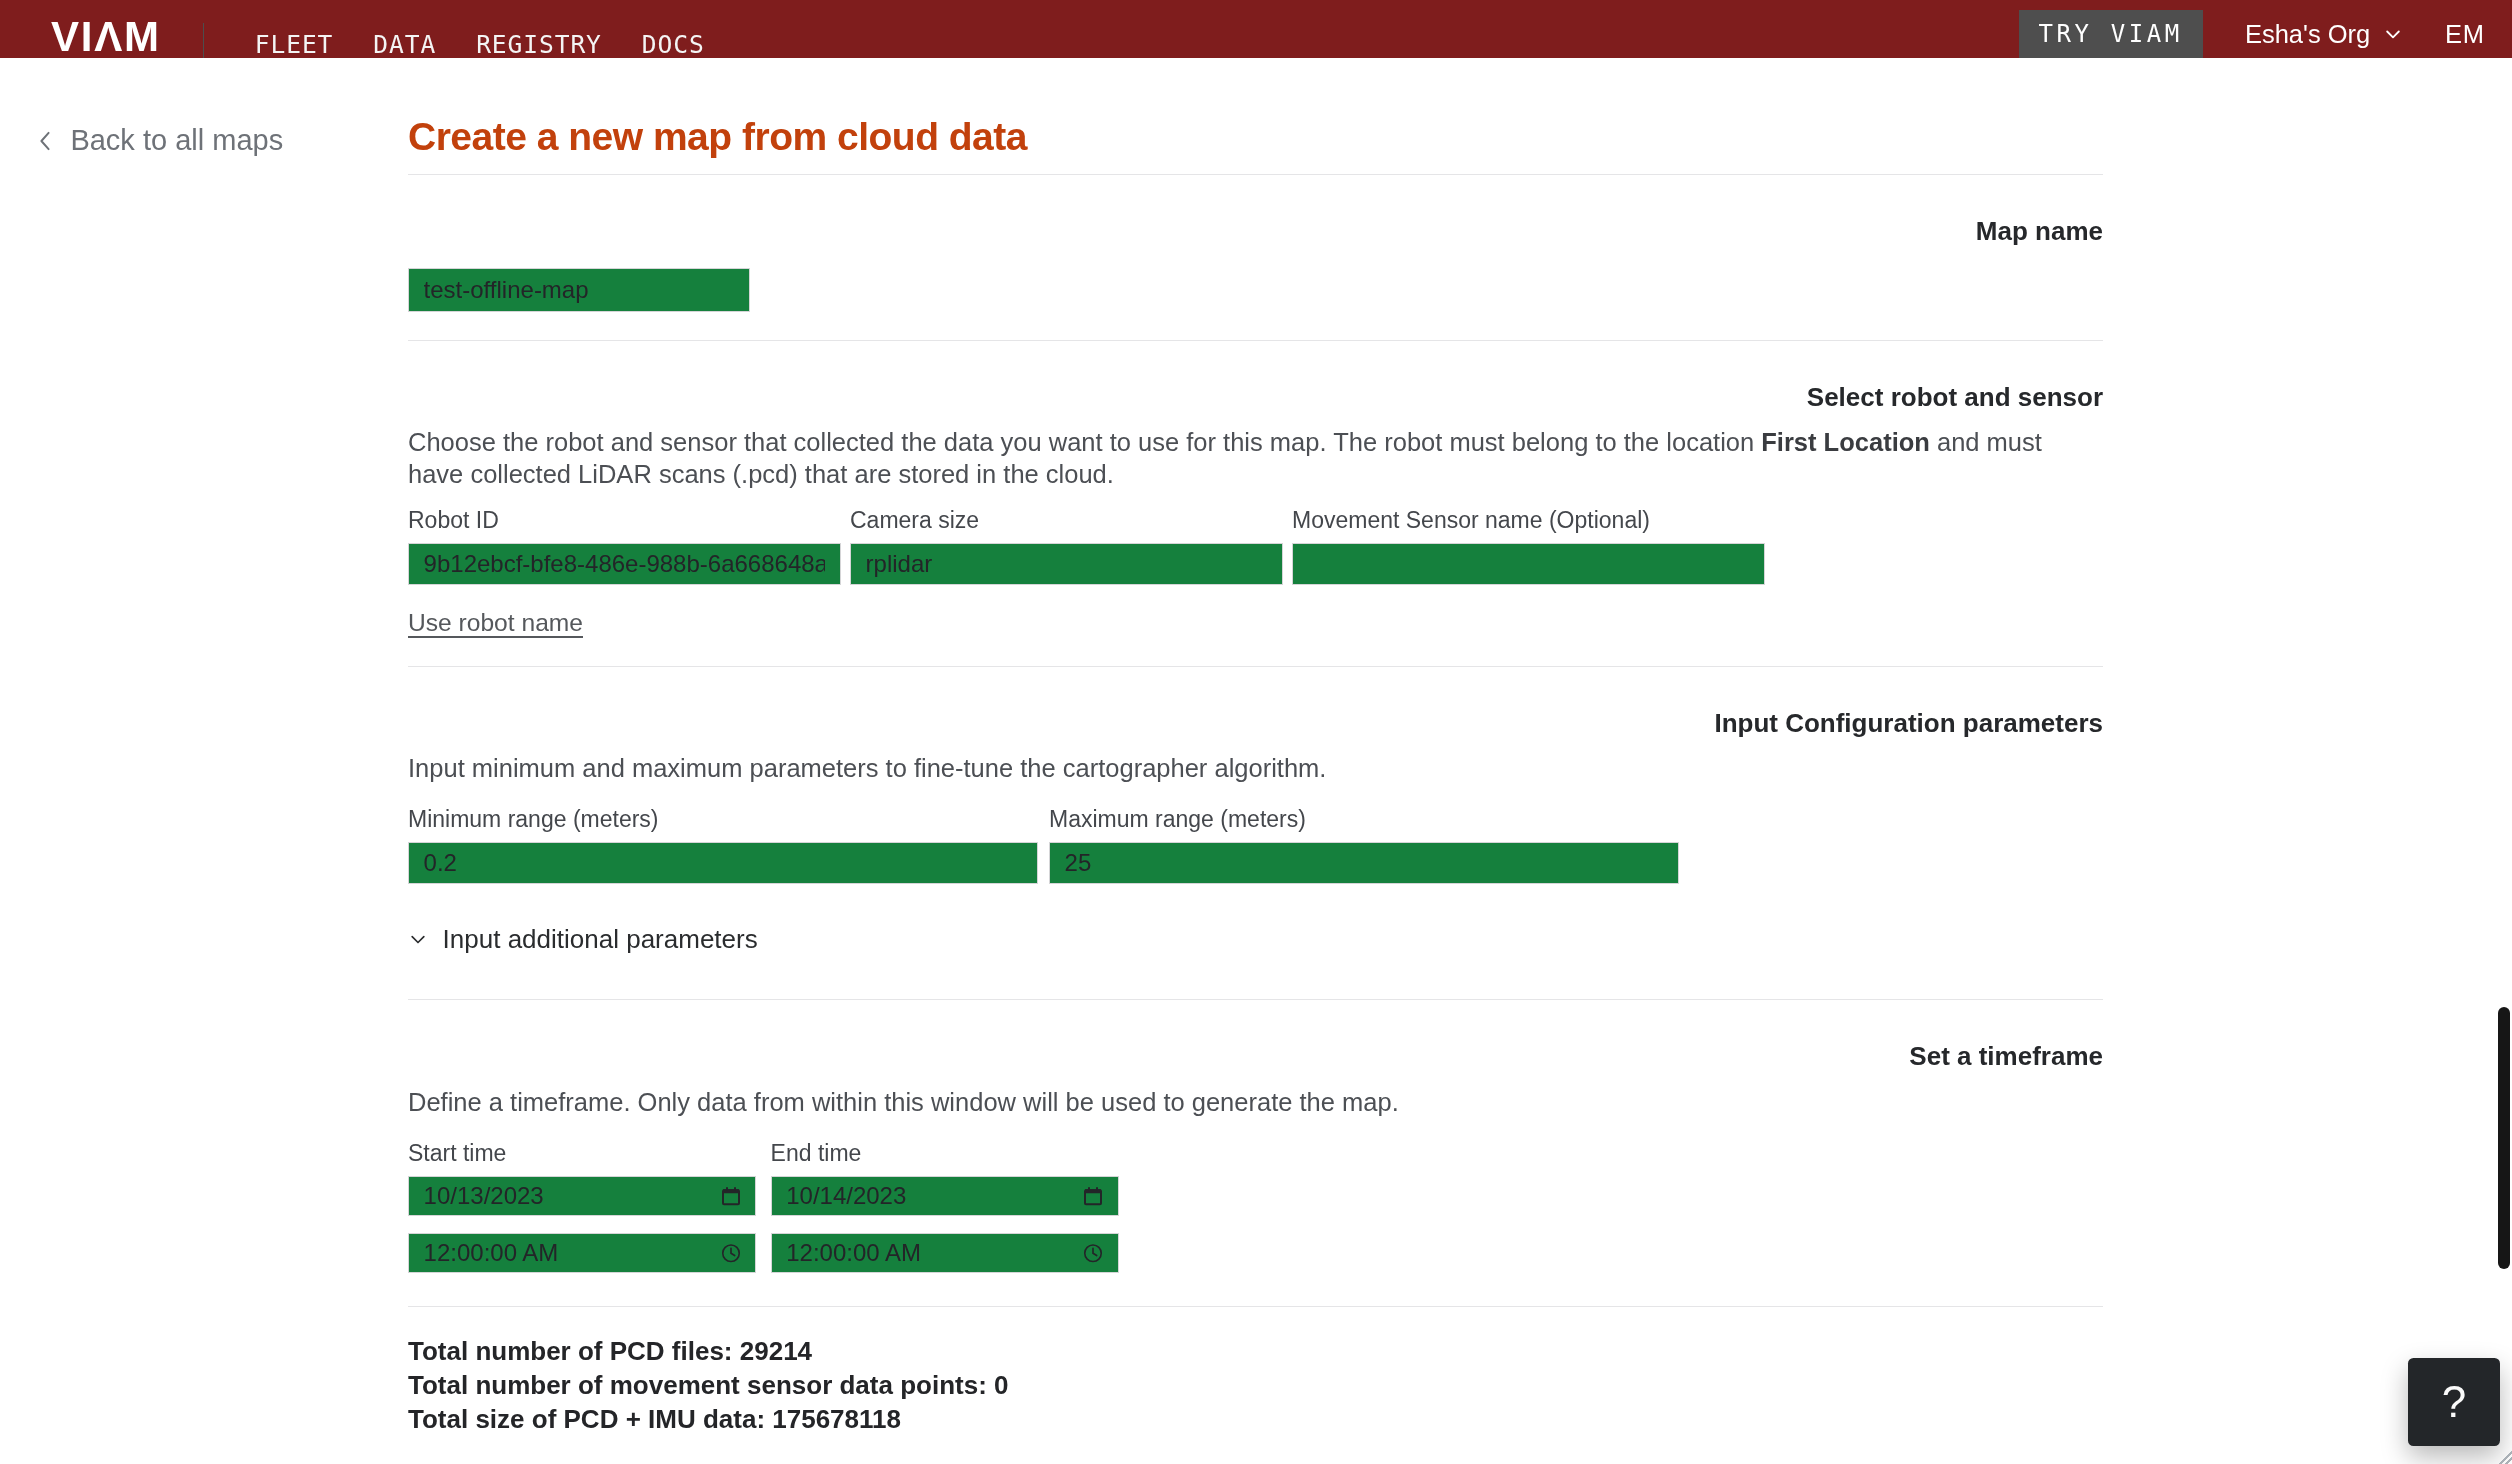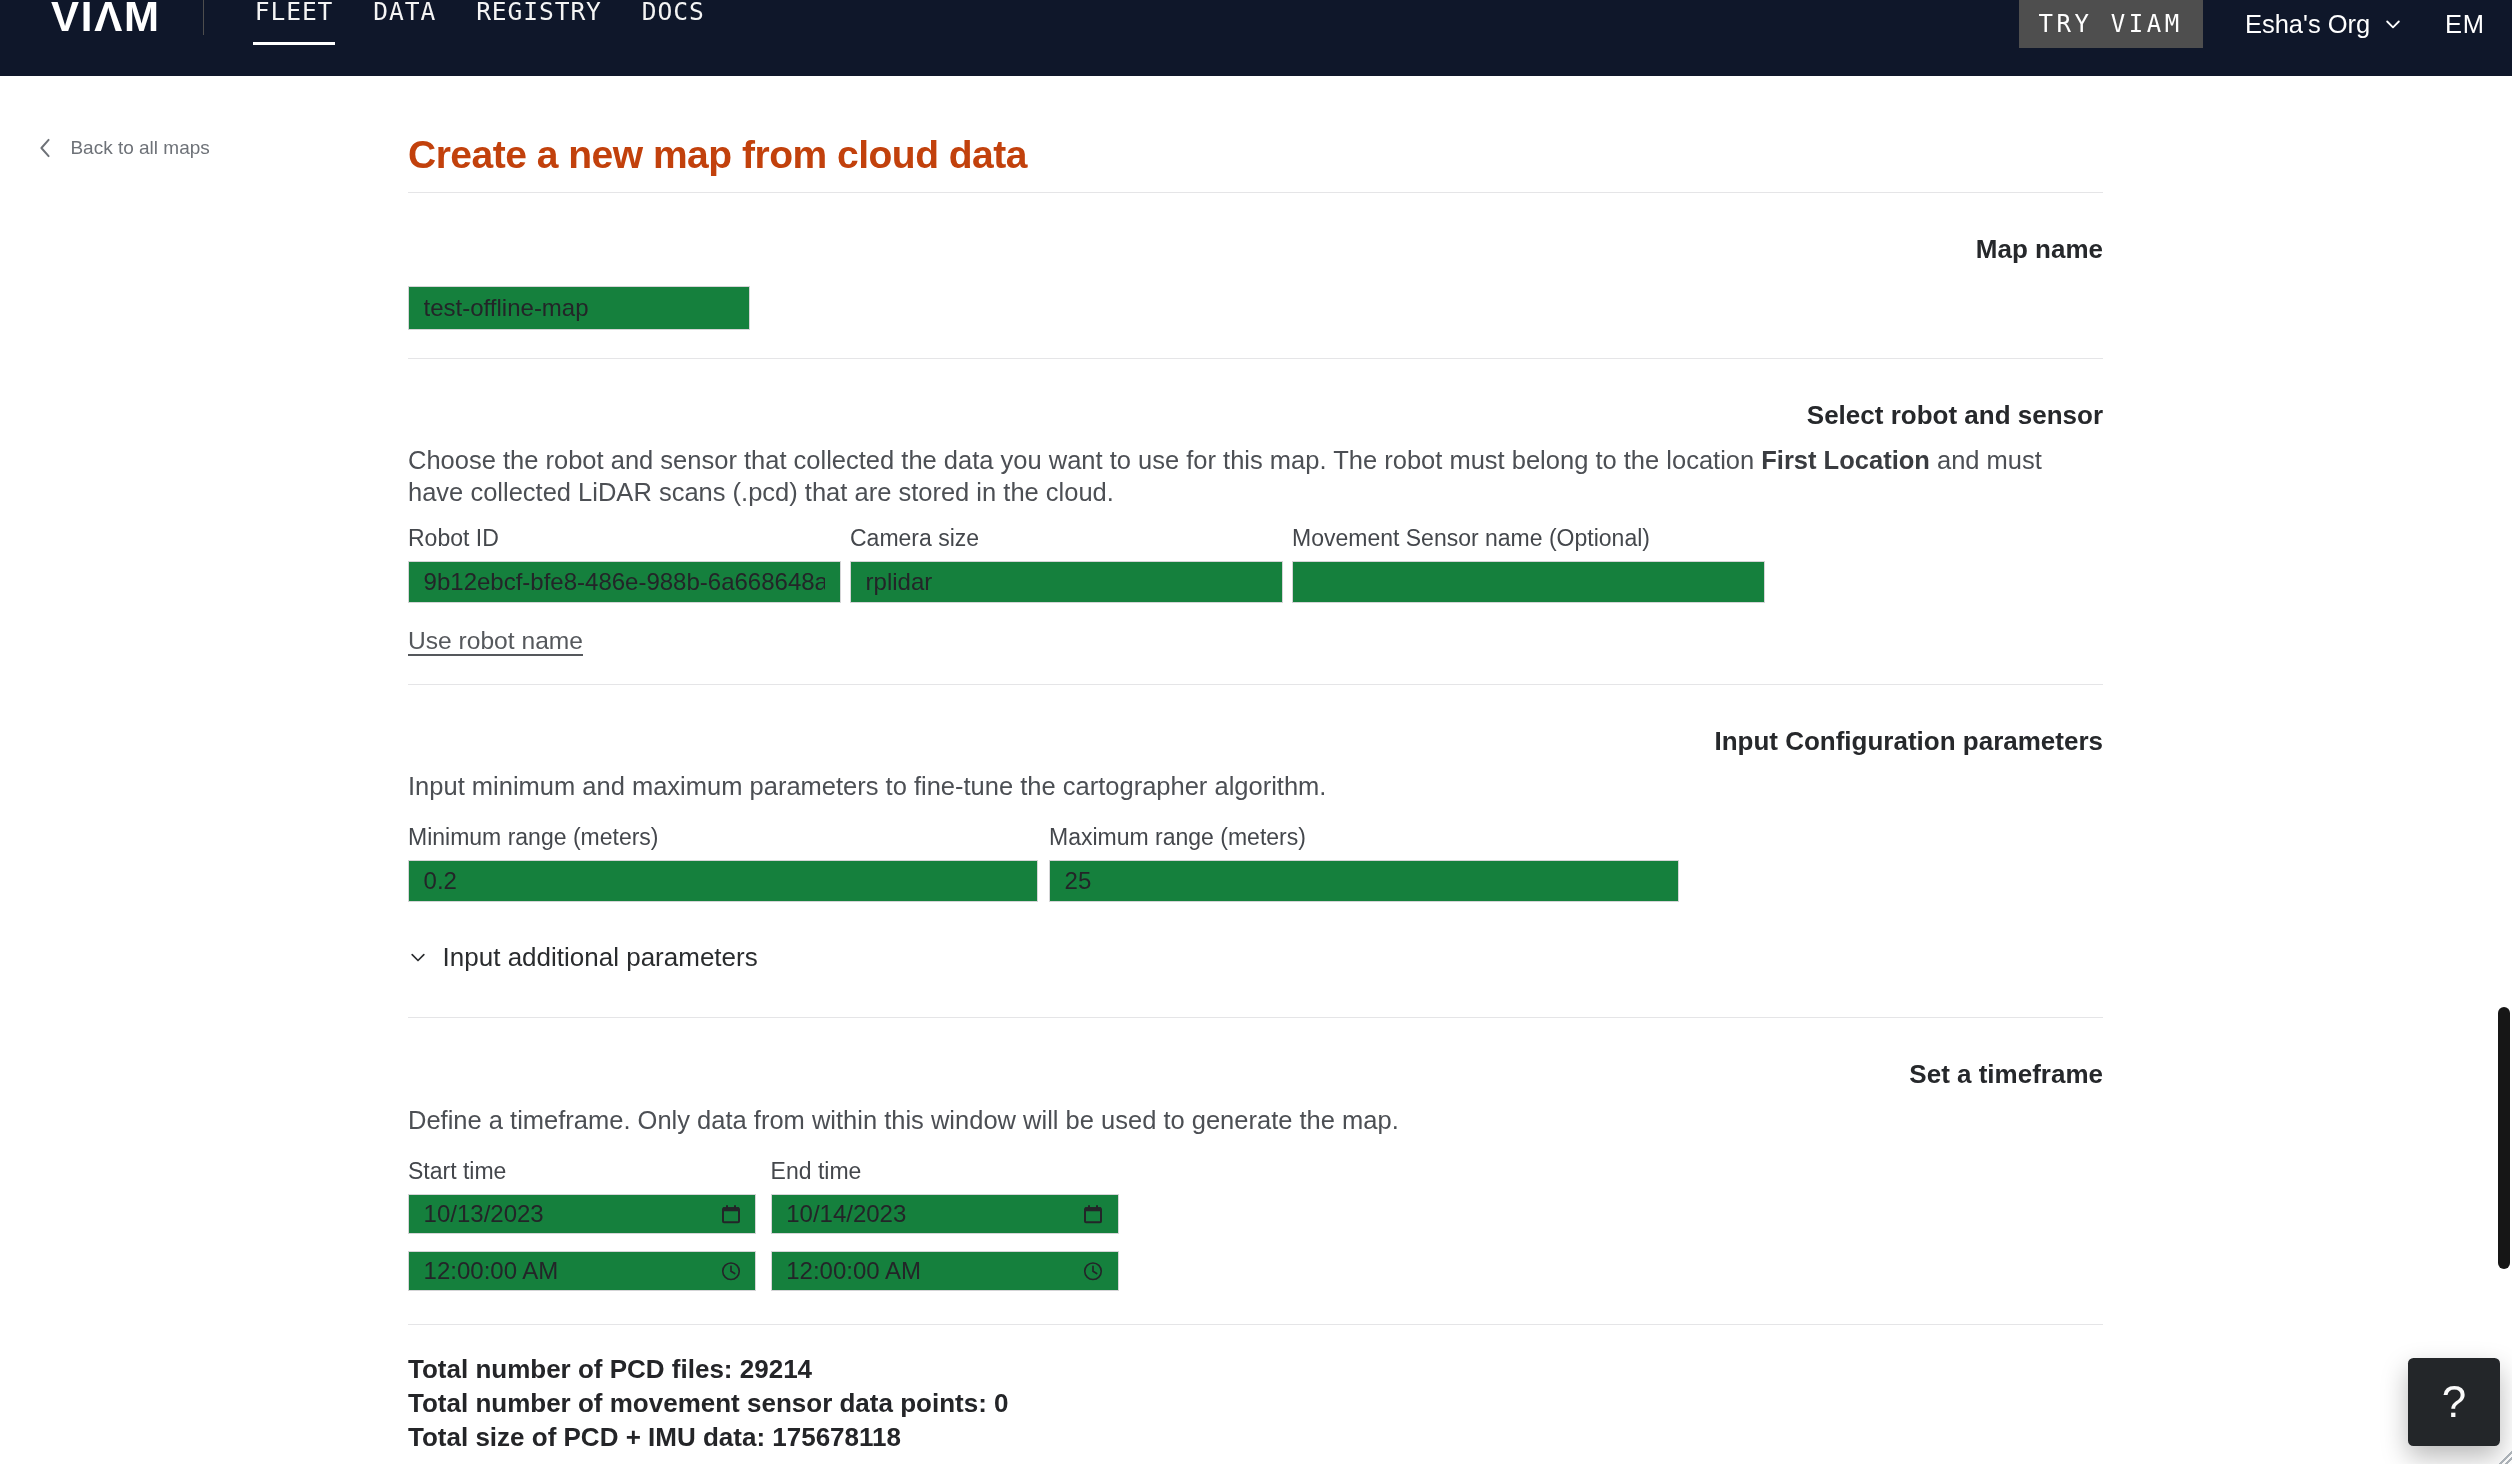--- a/index.html
+++ b/index.html
@@ -8,22 +8,22 @@
     width: 2512px; height: 1464px;
     background: #ffffff;
     font-family: "Liberation Sans", sans-serif;
     color: #26272a;
     position: relative;
     overflow: hidden;
   }
 
   
   .navbar {
-    height: 76px; background: #0f172a;
-    display: flex; align-items: flex-start;
+    height: 58px; background: #7f1d1d;
+    display: flex; align-items: flex-end;
     padding: 0 27px 0 51px;
   }
   .logo {
     color: #ffffff; font-size: 42px; font-weight: 700;
     letter-spacing: 1.8px; line-height: 1;
     margin-top: -3.6px;
   }
   .nav-divider { width: 0.9px; height: 35px; background: #4d4d4d; margin: 0 0 0 42px; }
   .nav-items { display: flex; gap: 40px; margin-left: 51px; }
   .nav-item {
@@ -41,23 +41,23 @@
     font-family: "DejaVu Sans Mono", "Liberation Mono", monospace;
     font-size: 24px; letter-spacing: 3.6px; color: #ffffff;
     background: #4e4e4e; border: none;
     padding: 12px 20px; cursor: pointer; line-height: 1;
   }
   .org-switcher { display: flex; align-items: center; gap: 12.7px; color: #ffffff; font-size: 25.5px; cursor: pointer; }
   .user-initials { color: #ffffff; font-size: 25.5px; letter-spacing: 0.9px; cursor: pointer; }
 
   
   .back-link {
-    position: absolute; left: 36px; top: 136px;
+    position: absolute; left: 36px; top: 124px;
     display: flex; align-items: center; gap: 16.4px;
-    color: #6e7278; font-size: 19px; cursor: pointer;
+    color: #6e7278; font-size: 29px; cursor: pointer;
   }
 
   
   .content { margin-left: 408px; width: 1695px; }
   h1.page-title {
     font-size: 39px; font-weight: 700; color: #c2410c;
     margin: 56px 0 0 0; line-height: 45px; letter-spacing: -0.5px;
   }
   .divider { border: none; border-top: 0.9px solid #e5e5e7; margin: 0; }
   .hr1 { margin-top: 14.6px; }

